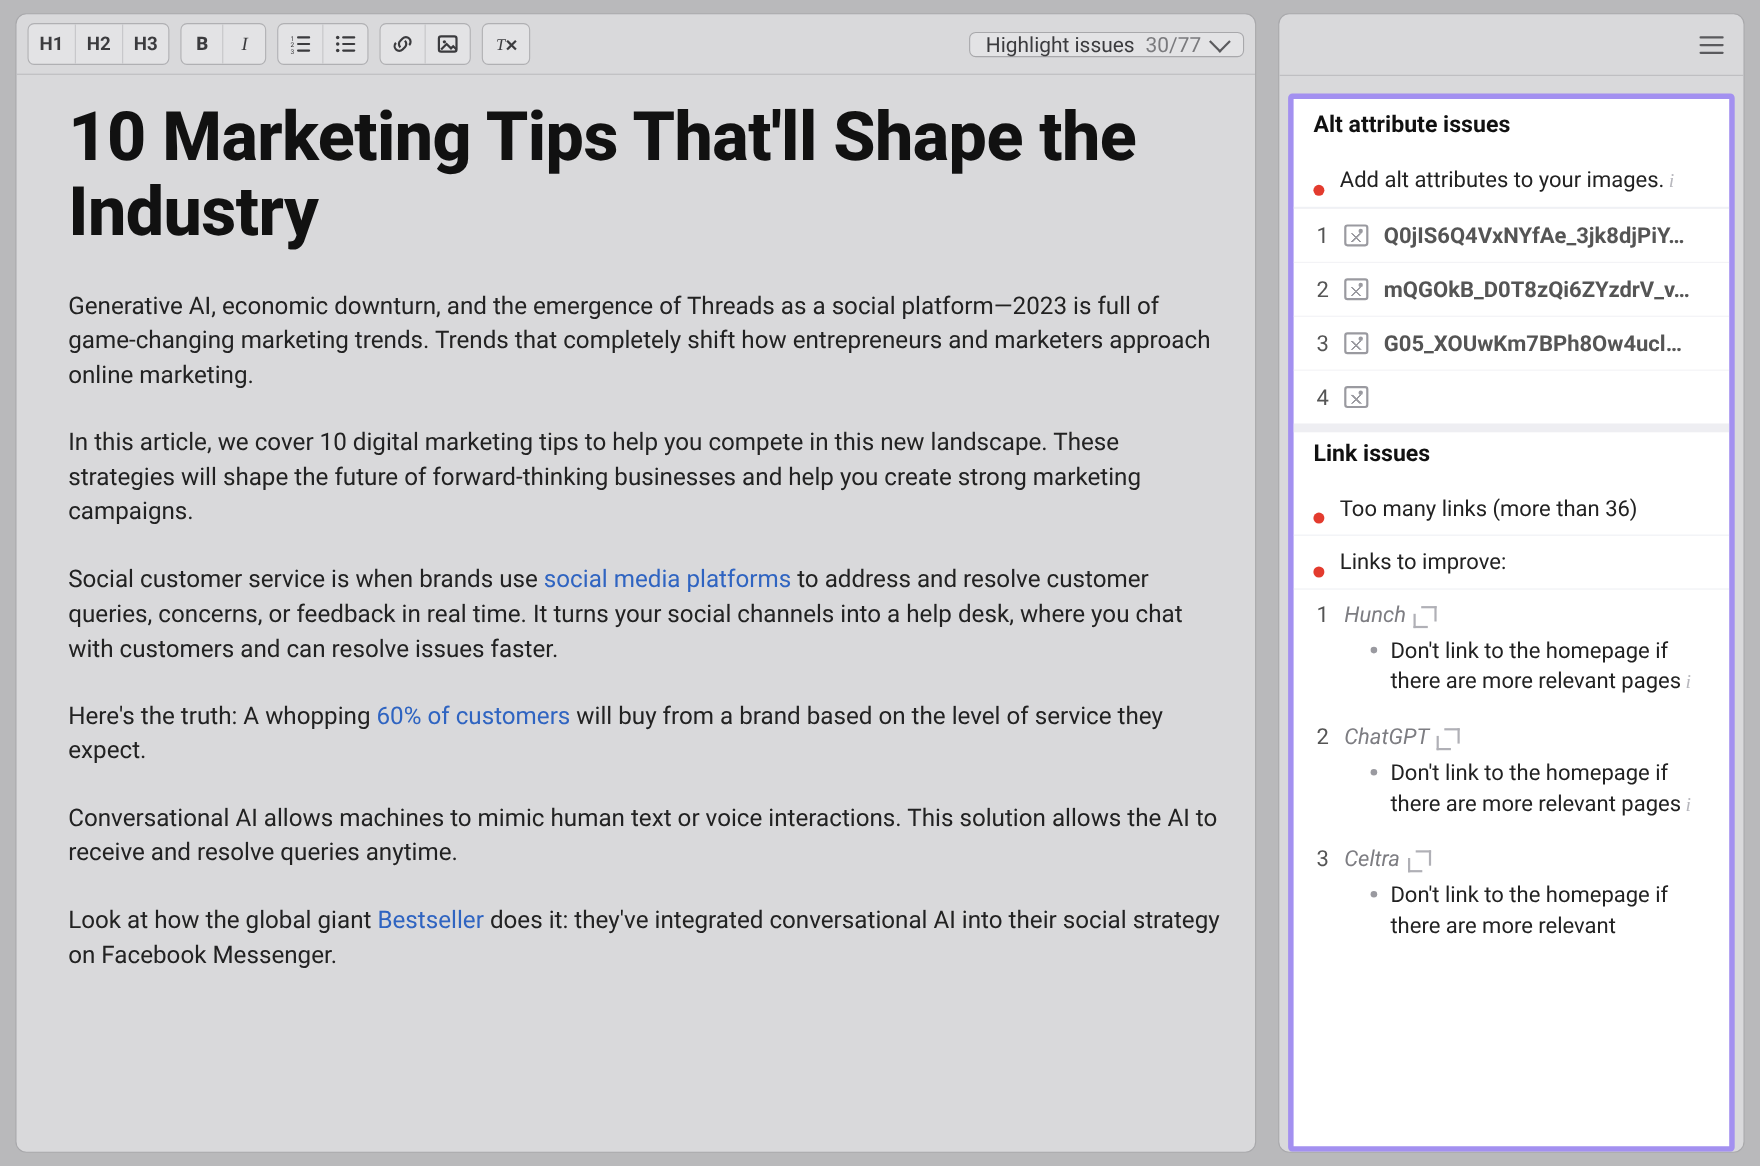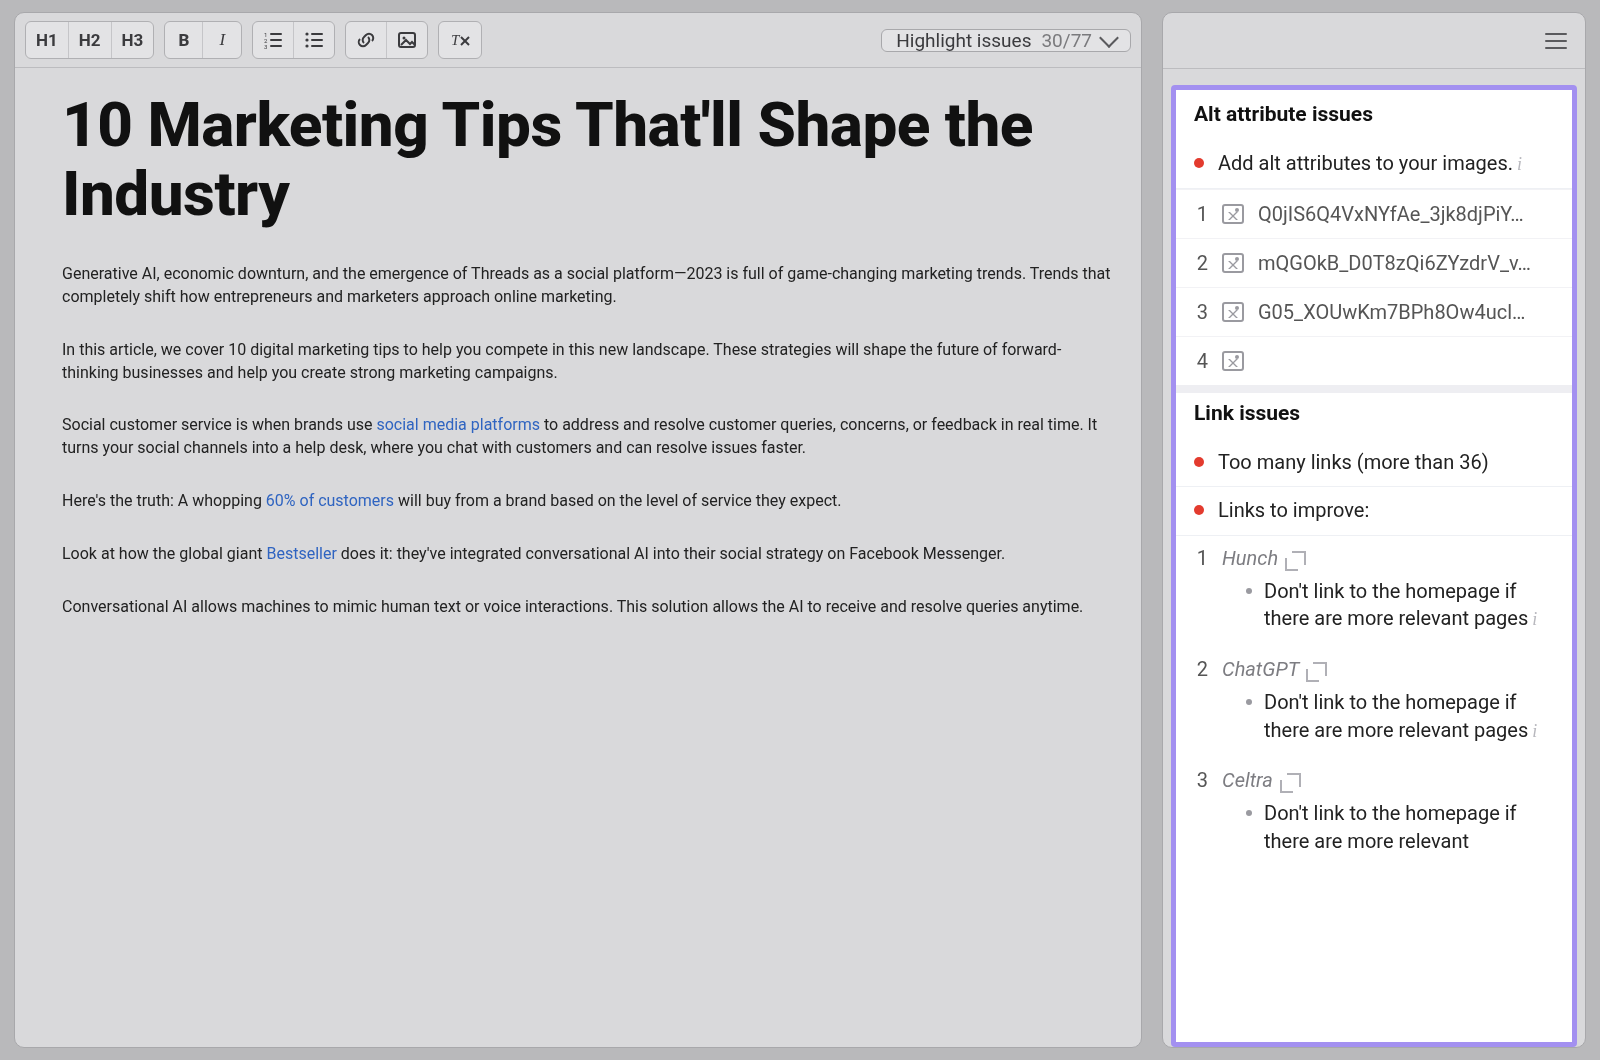--- a/index.html
+++ b/index.html
@@ -85,21 +85,21 @@
   }
   .doc-title {
     font-size: 62px;
     font-weight: 800;
     line-height: 1.12;
     letter-spacing: -0.5px;
     color: #111;
     margin-bottom: 34px;
   }
   .doc-p {
-    font-size: 16px;
+    font-size: 22px;
     line-height: 1.43;
     color: #222;
     margin-bottom: 30px;
   }
   .doc-p .lnk { color: #2f64c1; }
   .doc-p .hl { background: rgba(214,214,220,0.9); }
   
   .side-panel {
     width: 424px;
     background: #d9d9db;
@@ -141,21 +141,21 @@
   }
   .section:last-child { border-bottom: none; }
   .sec-title {
     font-size: 21px;
     font-weight: 700;
     color: #111;
     padding: 8px 18px 14px 18px;
   }
   .issue-row {
     display: flex;
-    align-items: flex-start;
+    align-items: flex-end;
     gap: 14px;
     padding: 10px 18px 10px 18px;
     font-size: 20px;
     color: #222;
     border-bottom: 1px solid #eef0f4;
   }
   .issue-row:last-child { border-bottom: none; }
   .dot-red {
     width: 10px; height: 10px; border-radius: 50%;
     background: #e33b2e;
@@ -202,20 +202,21 @@
     top:2px; right:3px;
     width:4px;height:4px;border-radius:50%;
     background:#9a9aa0;
   }
   .fn {
     flex: 1;
     white-space: nowrap;
     overflow: hidden;
     text-overflow: ellipsis;
     color: #555;
+    font-weight: bold;
   }
   .link-item {
     padding: 10px 18px 6px 18px;
   }
   .link-head {
     display: flex;
     align-items: center;
     gap: 14px;
     font-size: 20px;
   }
@@ -335,24 +336,24 @@
     <div class="doc-body">
       <h1 class="doc-title">10 Marketing Tips That'll Shape the Industry</h1>
       <p class="doc-p">Generative AI, economic downturn, and the emergence of Threads as a social platform—2023 is full of game-changing marketing trends. Trends that completely shift how entrepreneurs and marketers approach online marketing.</p>
       <p class="doc-p">In this article, we cover 10 digital marketing tips to help you compete in this new landscape. These strategies will shape the future of forward-thinking businesses and help you create strong marketing campaigns.</p>
       <p class="doc-p">
         <span>Social customer service is when brands use </span><span class="lnk">social media platforms</span><span> to address and resolve customer queries, concerns, or feedback in real time. It turns your social channels into a help desk, where you chat with customers and can resolve issues faster.</span>
       </p>
       <p class="doc-p">
         <span>Here's the truth: A whopping </span><span class="lnk">60% of customers</span><span> will buy from a brand based on the level of service they expect.</span>
       </p>
+      <p class="doc-p">Conversational AI allows machines to mimic human text or voice interactions. This solution allows the AI to receive and resolve queries anytime.</p>
       <p class="doc-p">
         <span>Look at how the global giant </span><span class="lnk">Bestseller</span><span> does it: they've integrated conversational AI into their social strategy on Facebook Messenger.</span>
       </p>
-      <p class="doc-p">Conversational AI allows machines to mimic human text or voice interactions. This solution allows the AI to receive and resolve queries anytime.</p>
     </div>
   </div>
 
   <div class="side-panel">
     <div class="side-header">
       <div class="hamburger">
           <span></span>
           <span></span>
           <span></span>
         </div>

